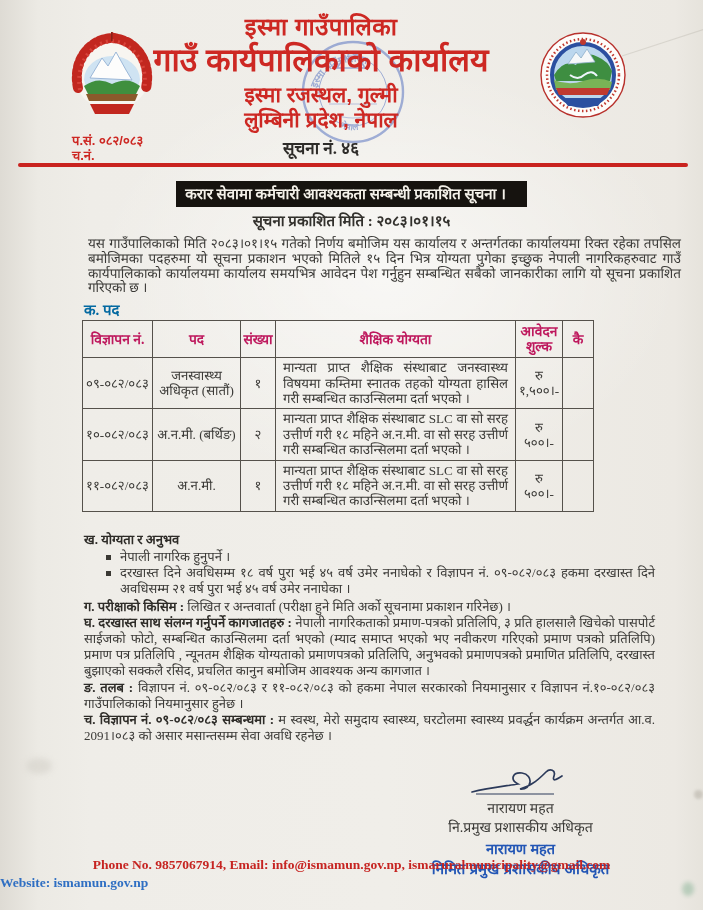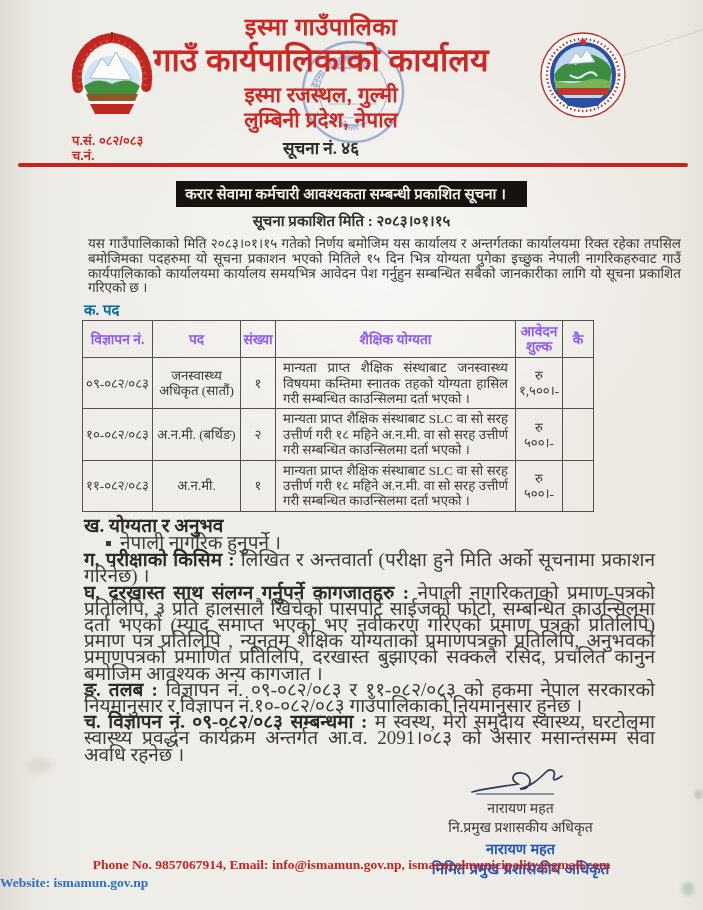--- a/index.html
+++ b/index.html
@@ -29,25 +29,25 @@
   
   .doc-body{left:0;top:177px;right:0;}
   .title-bar{display:table;margin:4px auto 0 auto;background:#16130f;color:#f4f1e9;
              font-weight:bold;font-size:15px;padding:2px 21px 4px 9px;}
   .pub-date{text-align:center;font-weight:bold;font-size:15px;margin-top:3px;color:#33312d;}
   .intro{margin:7px 22px 0 88px;text-align:justify;font-size:13.5px;line-height:14.8px;}
   .sec-k{margin:3px 0 1px 84px;font-weight:bold;font-size:15px;color:#0369a1;}
   table.pos{border-collapse:collapse;margin-left:82px;table-layout:fixed;width:511px;
             font-size:13.2px;color:#3b3a37;}
   table.pos th,table.pos td{border:1.4px solid #55514b;vertical-align:middle;}
-  table.pos th{font-size:13.8px;padding:3px 1px;line-height:15px;color:#8b5cf6;}
+  table.pos th{font-size:13.8px;padding:3px 1px;line-height:15px;color:#be185d;}
   td.c{text-align:center;padding:2px 2px;line-height:15px;}
   td.q{text-align:justify;padding:2px 7px;line-height:15.4px;}
   td.fee{text-align:center;padding:2px 1px;line-height:15px;}
-  .sections{margin:6px 48px 0 84px;font-size:19px;line-height:16.2px;color:#3b3a37;}
+  .sections{margin:20px 48px 0 84px;font-size:13px;line-height:16.2px;color:#3b3a37;}
   .sections p{margin:0;text-align:justify;}
   .lead{font-weight:bold;color:#2e2c28;}
   ul.bl{list-style:none;margin:1px 0 1px 0;padding:0 0 0 22px;}
   ul.bl li{position:relative;padding-left:14px;text-align:justify;}
   ul.bl li .sq{position:absolute;left:0;top:6px;width:5px;height:5px;background:#3a3833;}
   
   .sig-block{left:398px;top:766px;width:245px;text-align:center;}
   .sig-name{font-size:14px;margin-top:-2px;color:#3b3a37;}
   .sig-desig{font-size:14px;color:#3b3a37;}
   .sig-blue1{font-size:14.5px;font-weight:bold;color:#2356b5;font-family:"Liberation Sans","DejaVu Sans",sans-serif;margin-top:2px;}
@@ -187,20 +187,21 @@
       </td>
       <td class="c"></td>
     </tr>
   </tbody>
     </table>
 
   <div class="sections">
     <p><span class="lead">ख. योग्यता र अनुभव</span></p>
     <ul class="bl">
       <li><span class="sq"></span><span>नेपाली नागरिक हुनुपर्ने ।</span></li>
+      <li><span class="sq"></span><span>दरखास्त दिने अवधिसम्म १८ वर्ष पुरा भई ४५ वर्ष उमेर ननाघेको र विज्ञापन नं. ०९-०८२/०८३ हकमा दरखास्त दिने अवधिसम्म २१ वर्ष पुरा भई ४५ वर्ष उमेर ननाघेका ।</span></li>
     </ul>
     <p><span class="lead">ग. परीक्षाको किसिम :</span> <span>लिखित र अन्तवार्ता (परीक्षा हुने मिति अर्को सूचनामा प्रकाशन गरिनेछ) ।</span></p>
     <p><span class="lead">घ. दरखास्त साथ संलग्न गर्नुपर्ने कागजातहरु :</span> <span>नेपाली नागरिकताको प्रमाण-पत्रको प्रतिलिपि, ३ प्रति हालसालै खिचेको पासपोर्ट साईजको फोटो, सम्बन्धित काउन्सिलमा दर्ता भएको (म्याद समाप्त भएको भए नवीकरण गरिएको प्रमाण पत्रको प्रतिलिपि) प्रमाण पत्र प्रतिलिपि , न्यूनतम शैक्षिक योग्यताको प्रमाणपत्रको प्रतिलिपि, अनुभवको प्रमाणपत्रको प्रमाणित प्रतिलिपि, दरखास्त बुझाएको सक्कलै रसिद, प्रचलित कानुन बमोजिम आवश्यक अन्य कागजात ।</span></p>
     <p><span class="lead">ङ. तलब :</span> <span>विज्ञापन नं. ०९-०८२/०८३ र ११-०८२/०८३ को हकमा नेपाल सरकारको नियमानुसार र विज्ञापन नं.१०-०८२/०८३ गाउँपालिकाको नियमानुसार हुनेछ ।</span></p>
     <p><span class="lead">च. विज्ञापन नं. ०९-०८२/०८३ सम्बन्धमा :</span> <span>म स्वस्थ, मेरो समुदाय स्वास्थ्य, घरटोलमा स्वास्थ्य प्रवर्द्धन कार्यक्रम अन्तर्गत आ.व. 2091।०८३ को असार मसान्तसम्म सेवा अवधि रहनेछ ।</span></p>
   </div>
 </div>
 
 <div class="abs sig-block">
   <svg width="110" height="34" viewBox="0 0 110 34" style="display:block;margin:0 auto;">

